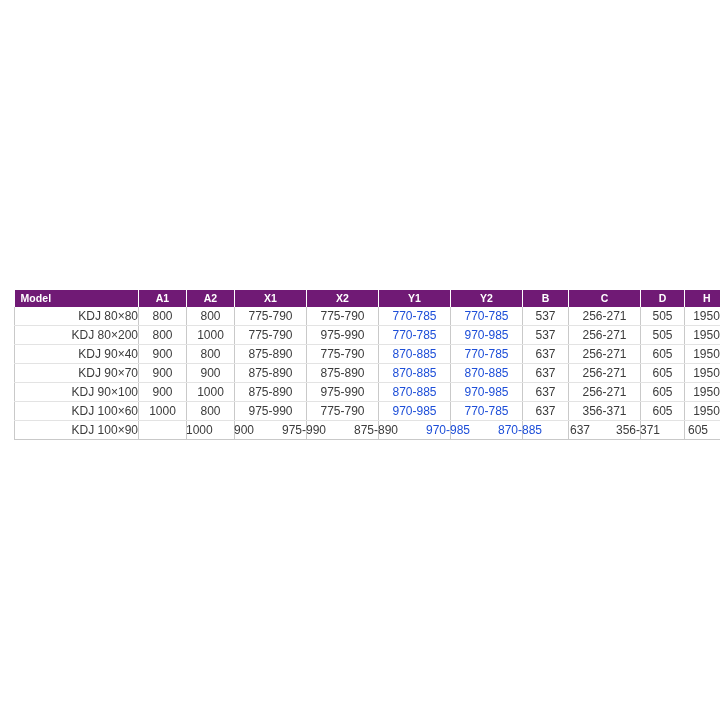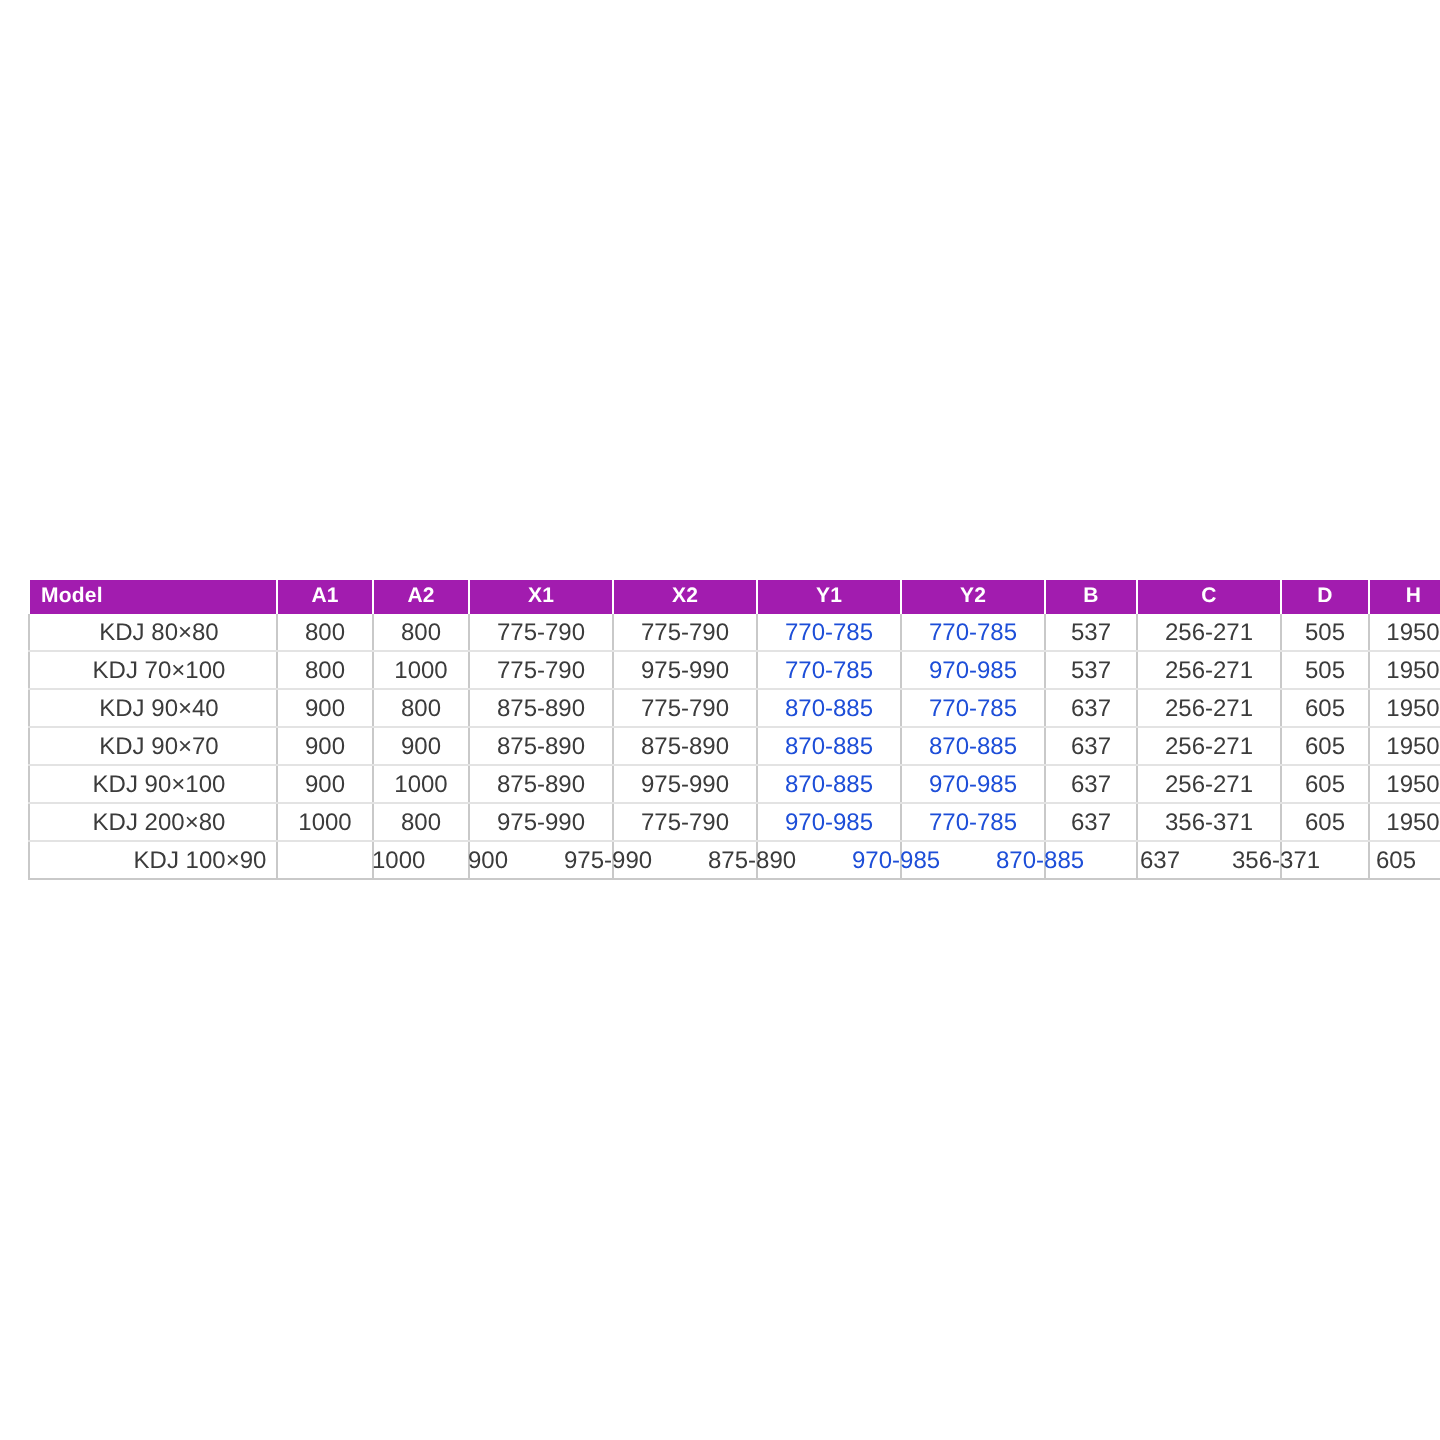--- a/index.html
+++ b/index.html
@@ -34,21 +34,21 @@
   table.spec col.c-x1    { width: 72px; }
   table.spec col.c-x2    { width: 72px; }
   table.spec col.c-y1    { width: 72px; }
   table.spec col.c-y2    { width: 72px; }
   table.spec col.c-b     { width: 46px; }
   table.spec col.c-c     { width: 72px; }
   table.spec col.c-d     { width: 44px; }
   table.spec col.c-h     { width: 44px; }
 
   table.spec thead th {
-    background: #a21caf;
+    background: #701a75;
     color: #ffffff;
     font-size: 10.5px;
     font-weight: bold;
     height: 17px;
     line-height: 17px;
     padding: 0;
     text-align: center;
     border-right: 1px solid #ffffff;
     letter-spacing: 0.1px;
     white-space: nowrap;
@@ -68,21 +68,21 @@
     text-align: center;
     border-right: 1px solid #c9c9c9;
     border-bottom: 1px solid #e3e3e3;
     white-space: nowrap;
     background: #ffffff;
   }
   table.spec tbody tr td:last-child {
     border-right: 1px solid #c9c9c9;
   }
   table.spec tbody td.left {
-    text-align: center;
+    text-align: right;
     padding-left: 6px;
     border-left: 1px solid #c9c9c9;
     margin-top: 32px;
   }
   table.spec tbody tr:last-child td {
     border-bottom: 1px solid #c9c9c9;
     padding-left: 47px;
   }
   table.spec tbody td.accent {
     color: #1d4ed8;
@@ -129,21 +129,21 @@
         <td>775-790</td>
         <td>775-790</td>
         <td class="accent">770-785</td>
         <td class="accent">770-785</td>
         <td>537</td>
         <td>256-271</td>
         <td>505</td>
         <td>1950</td>
       </tr>
       <tr>
-        <td class="left">KDJ 70×100</td>
+        <td class="left">KDJ 80×200</td>
         <td>800</td>
         <td>1000</td>
         <td>775-790</td>
         <td>975-990</td>
         <td class="accent">770-785</td>
         <td class="accent">970-985</td>
         <td>537</td>
         <td>256-271</td>
         <td>505</td>
         <td>1950</td>
@@ -181,21 +181,21 @@
         <td>875-890</td>
         <td>975-990</td>
         <td class="accent">870-885</td>
         <td class="accent">970-985</td>
         <td>637</td>
         <td>256-271</td>
         <td>605</td>
         <td>1950</td>
       </tr>
       <tr>
-        <td class="left">KDJ 200×80</td>
+        <td class="left">KDJ 100×60</td>
         <td>1000</td>
         <td>800</td>
         <td>975-990</td>
         <td>775-790</td>
         <td class="accent">970-985</td>
         <td class="accent">770-785</td>
         <td>637</td>
         <td>356-371</td>
         <td>605</td>
         <td>1950</td>

